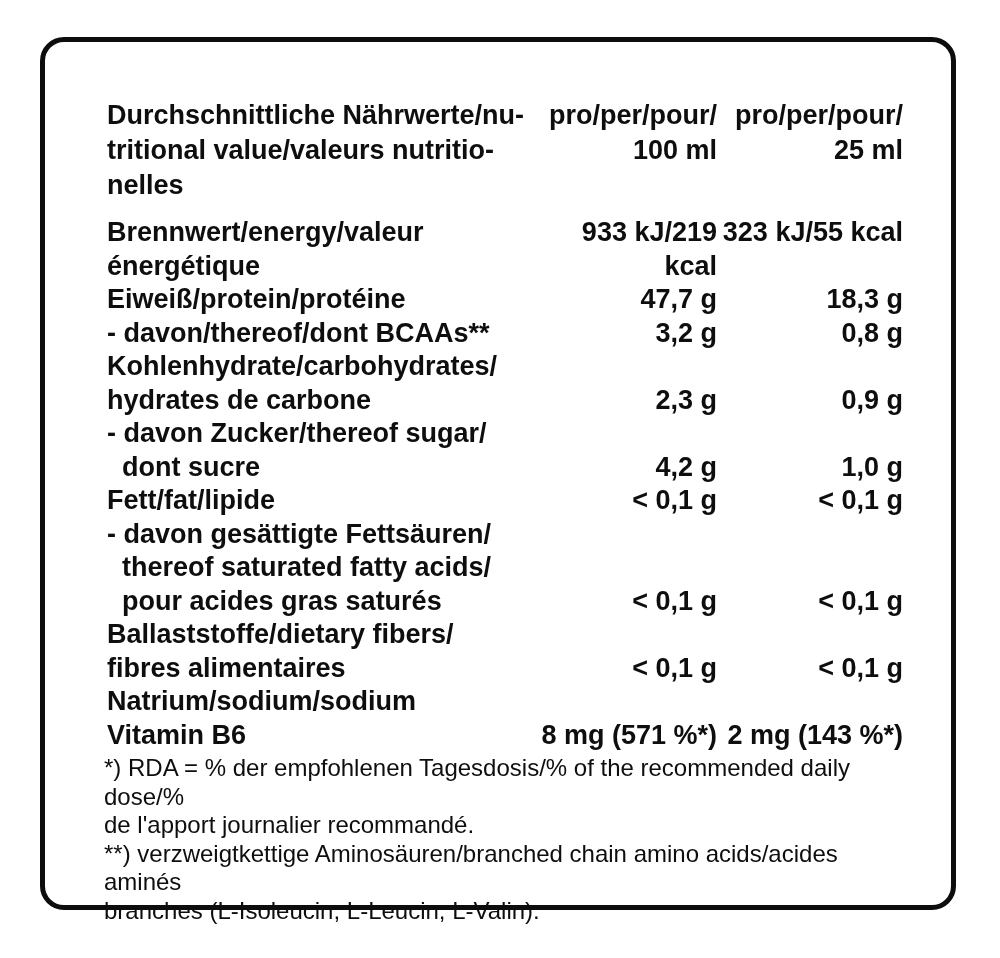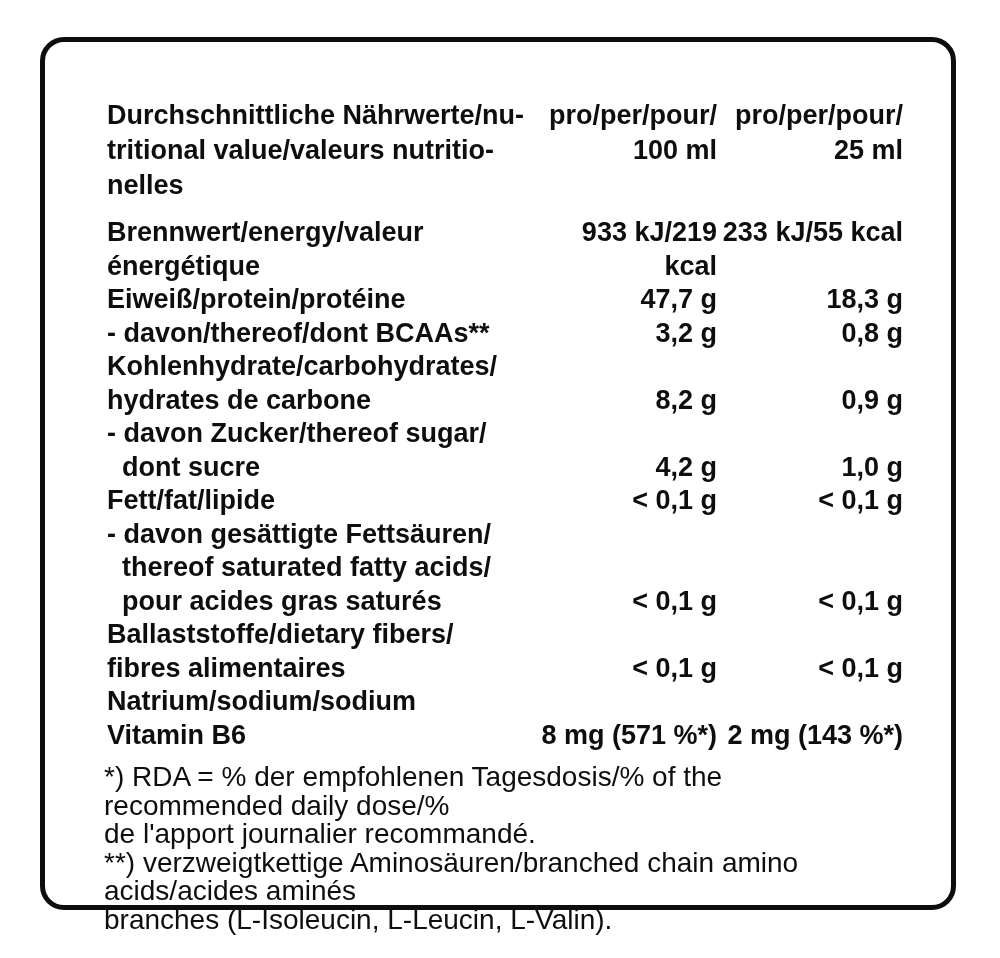--- a/index.html
+++ b/index.html
@@ -46,23 +46,23 @@
     flex: 0 0 186px;
     text-align: right;
     white-space: pre-wrap;
   }
   .header-row {
     font-weight: bold;
     line-height: 35px;
     margin-bottom: 13px;
   }
   .footnotes {
-    margin-top: 11px;
+    margin-top: 2px;
     margin-left: -3px;
-    font-size: 28px;
+    font-size: 24px;
     line-height: 28.5px;
   }
   .footnote {
     white-space: pre-wrap;
   }
 </style>
 </head>
 <body>
 
 <div class="frame">
@@ -75,39 +75,39 @@
       <span class="v1">pro/per/pour/
 100 ml</span>
       <span class="v2">pro/per/pour/
 25 ml</span>
     </div>
 
     <div class="row vtop">
       <span class="label">Brennwert/energy/valeur
 énergétique</span>
       <span class="v1">933 kJ/219 kcal</span>
-      <span class="v2">233 kJ/55 kcal</span>
+      <span class="v2">323 kJ/55 kcal</span>
     </div>
 
     <div class="row">
       <span class="label">Eiweiß/protein/protéine</span>
       <span class="v1">47,7 g</span>
       <span class="v2">18,3 g</span>
     </div>
 
     <div class="row">
       <span class="label">- davon/thereof/dont BCAAs**</span>
       <span class="v1">3,2 g</span>
       <span class="v2">0,8 g</span>
     </div>
 
     <div class="row">
       <span class="label">Kohlenhydrate/carbohydrates/
 hydrates de carbone</span>
-      <span class="v1">8,2 g</span>
+      <span class="v1">2,3 g</span>
       <span class="v2">0,9 g</span>
     </div>
 
     <div class="row">
       <span class="label">- davon Zucker/thereof sugar/
   dont sucre</span>
       <span class="v1">4,2 g</span>
       <span class="v2">1,0 g</span>
     </div>
 

